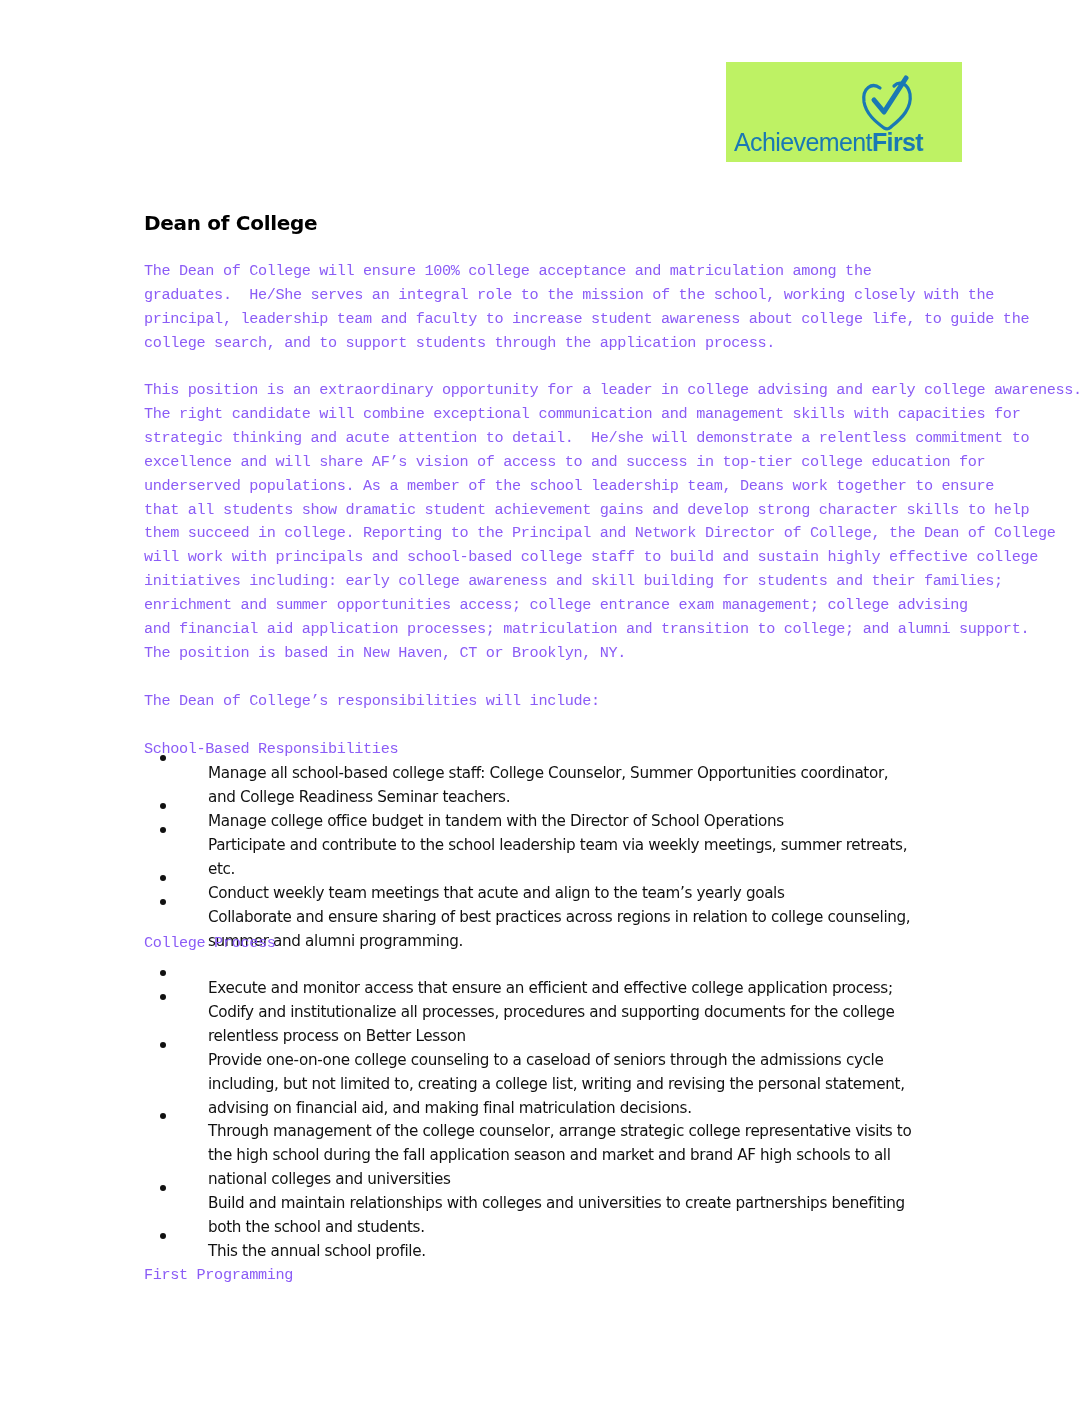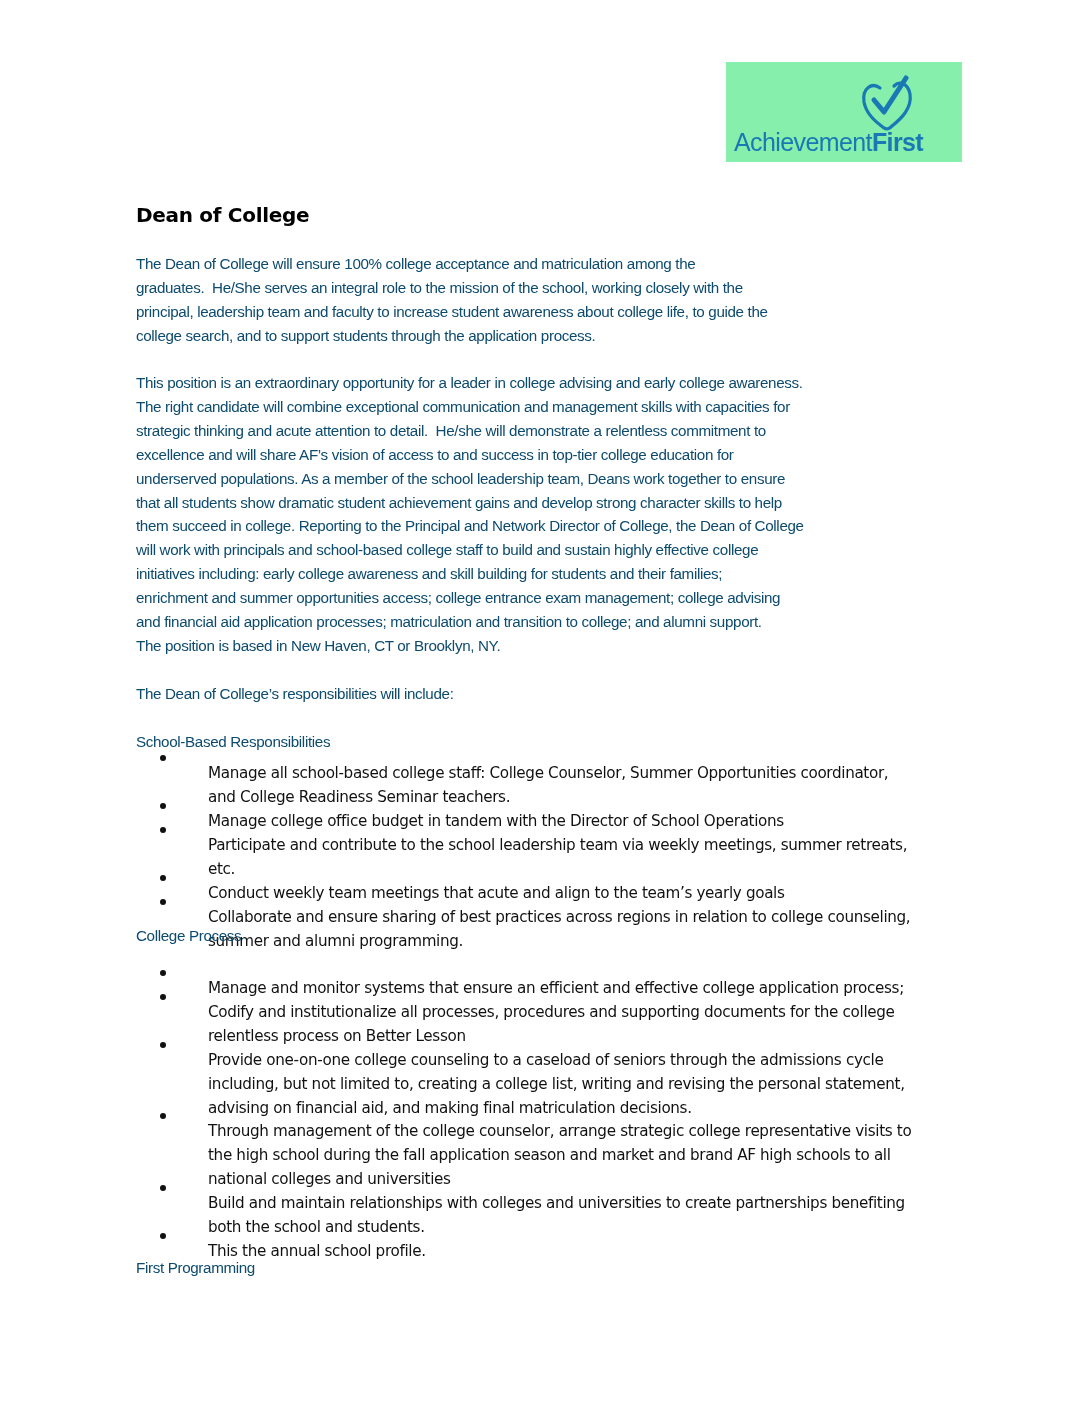--- a/index.html
+++ b/index.html
@@ -4,40 +4,40 @@
   <style>
     html, body { margin: 0; padding: 0; background: #ffffff; }
     body {
       width: 1088px; height: 1408px; position: relative; overflow: hidden;
       font-family: "DejaVu Sans", "Liberation Sans", sans-serif;
       color: #111111;
     }
     .page { position: absolute; left: 0; top: 0; width: 1088px; height: 1408px; }
     .logo {
       position: absolute; left: 726px; top: 62px; width: 236px; height: 100px;
-      background: #86efac;
+      background: #bef264;
       text-align: right;
     }
     .logo-mark { position: absolute; left: 132px; top: 12px; width: 60px; height: 60px; }
     .logo-text {
       position: absolute; left: 8px; top: 66px; white-space: nowrap;
       font-family: "Liberation Sans", sans-serif; font-size: 25px; color: #1a78b4;
       letter-spacing: -0.6px;
     }
     .logo-text .light { font-weight: normal; }
     .logo-text .bold { font-weight: bold; }
     .title {
-      position: absolute; left: 128px; top: 195px; margin: 8px;
+      position: absolute; left: 128px; top: 195px; margin: 16px;
       font-family: "DejaVu Sans", sans-serif; font-weight: bold; font-size: 20px;
       letter-spacing: -0.3px; color: #000;
     }
     .text {
-      position: absolute; left: 128px; margin: 8px;
-      font-family: Liberation Sans, sans-serif; font-size: 15.2px; line-height: 23.9px;
-      letter-spacing: -0.35px; white-space: pre; color: #0c4a6e;
+      position: absolute; left: 128px; margin: 16px;
+      font-family: Liberation Mono, monospace; font-size: 15.2px; line-height: 23.9px;
+      letter-spacing: -0.35px; white-space: pre; color: #8b5cf6;
     }
     .bullet-row { position: absolute; left: 128px; }
     .bullet-dot {
       position: absolute; left: 32px; top: 9px; width: 6px; height: 6px;
       border-radius: 50%; background: #111;
     }
     .bullet-text {
       position: absolute; left: 64px; top: 0; margin: 16px;
       font-family: "DejaVu Sans", sans-serif; font-size: 15.2px; line-height: 23.9px;
       letter-spacing: -0.35px; white-space: pre; color: #111;
@@ -103,21 +103,21 @@
   <div class="bullet-row" style="top:890px">
     <span class="bullet-dot"></span>
     <p class="bullet-text">Collaborate and ensure sharing of best practices across regions in relation to college counseling,
 summer and alumni programming.</p>
   </div>
 
   <p class="text" style="top:916px">College Process</p>
 
   <div class="bullet-row" style="top:961px">
     <span class="bullet-dot"></span>
-    <p class="bullet-text">Manage and monitor systems that ensure an efficient and effective college application process;</p>
+    <p class="bullet-text">Execute and monitor access that ensure an efficient and effective college application process;</p>
   </div>
   <div class="bullet-row" style="top:985px">
     <span class="bullet-dot"></span>
     <p class="bullet-text">Codify and institutionalize all processes, procedures and supporting documents for the college
 relentless process on Better Lesson</p>
   </div>
   <div class="bullet-row" style="top:1033px">
     <span class="bullet-dot"></span>
     <p class="bullet-text">Provide one-on-one college counseling to a caseload of seniors through the admissions cycle
 including, but not limited to, creating a college list, writing and revising the personal statement,

